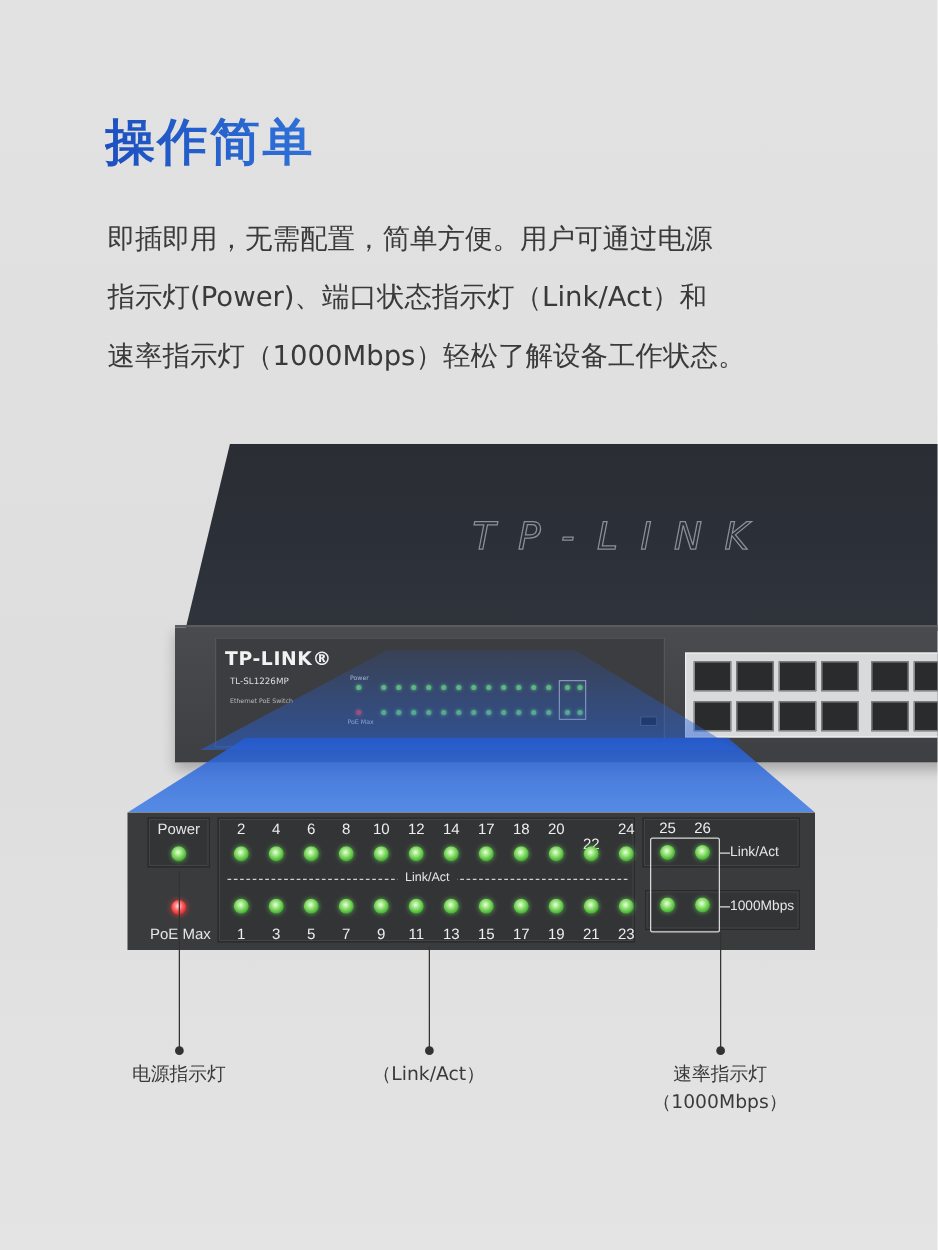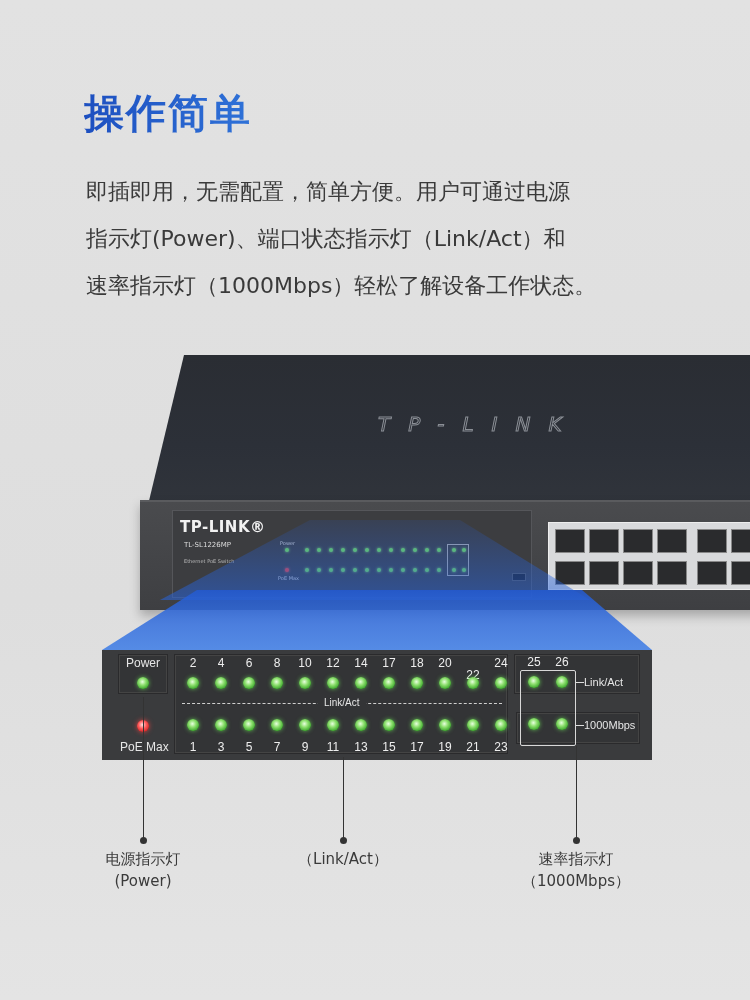--- a/index.html
+++ b/index.html
@@ -25,21 +25,21 @@
 
   
   .sw-top {
     position: absolute; left: 148px; top: 355px; width: 620px; height: 150px;
     background: linear-gradient(180deg, #2a2d33 0%, #2c3038 60%, #30343b 100%);
     clip-path: polygon(36px 0, 100% 0, 100% 100%, 0 100%);
     border-radius: 4px 0 0 0;
   }
   .sw-toplogo {
     position: absolute; left: 378px; top: 412px;
-    font-family: "DejaVu Sans", sans-serif; font-size: 20px; letter-spacing: 18px;
+    font-family: "DejaVu Sans", sans-serif; font-size: 30px; letter-spacing: 18px;
     color: transparent; -webkit-text-stroke: 1px #8b8f96; font-style: italic;
   }
   .sw-front {
     position: absolute; left: 140px; top: 500px; width: 620px; height: 110px;
     background: linear-gradient(180deg, #4a4b4e 0%, #3e3f42 100%);
     border-top: 2px solid #5a5b5e;
     box-shadow: 0 6px 10px rgba(0,0,0,0.25);
   }
   .sw-panel {
     position: absolute; left: 172px; top: 510px; width: 360px; height: 88px;
@@ -263,21 +263,20 @@
 
 <div class="vline" style="left:143px;top:697px;height:143px;"></div>
 <div class="dot" style="left:140px;top:837px;"></div>
 <div class="vline" style="left:343px;top:757px;height:83px;"></div>
 <div class="dot" style="left:340px;top:837px;"></div>
 <div class="vline" style="left:576px;top:746px;height:94px;"></div>
 <div class="dot" style="left:573px;top:837px;"></div>
 
 <div class="cap" style="left:53px;top:848px;">
   <div>电源指示灯</div>
-  <div>(Power)</div>
 </div>
 <div class="cap" style="left:253px;top:848px;">
   <div>（Link/Act）</div>
 </div>
 <div class="cap" style="left:486px;top:848px;">
   <div>速率指示灯</div>
   <div>（1000Mbps）</div>
 </div>
 
 </body></html>

